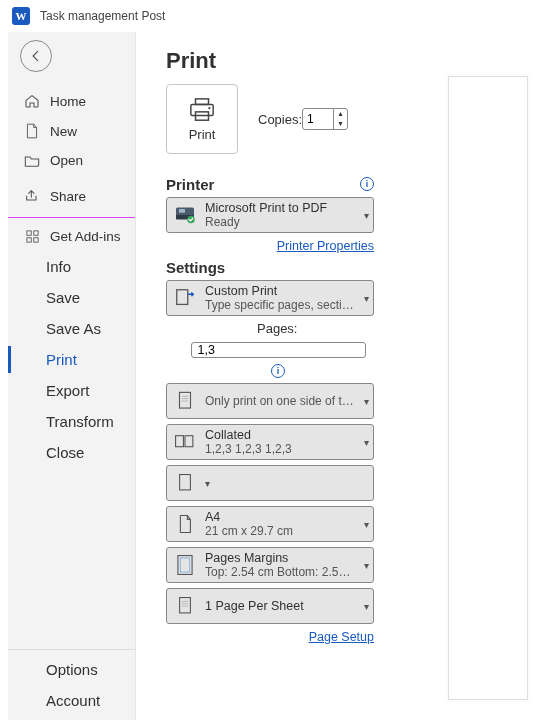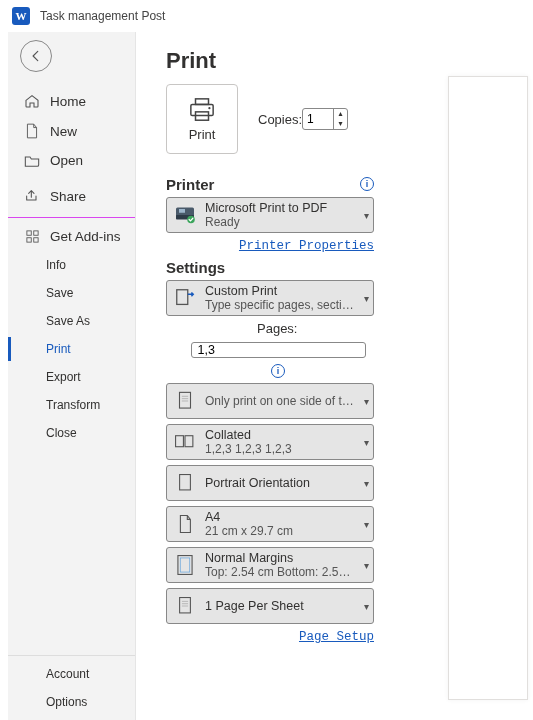--- a/index.html
+++ b/index.html
@@ -7,21 +7,21 @@
   .titlebar { height: 32px; display:flex; align-items:center; padding-left:12px; gap:10px;}
   .app-icon { width:18px; height:18px; background:#185abd; border-radius:3px; display:flex; align-items:center; justify-content:center;}
   .app-icon span { color:#fff; font-weight:bold; font-size:11px; font-family:Georgia, serif;}
   .title-txt { font-size:12px; color:#444;}
   .body { display:flex; height: calc(720px - 32px); }
   .sidebar { width: 128px; background:#f3f3f3; border-right:1px solid #e5e5e5; display:flex; flex-direction:column; padding-top:8px;margin-left:8px;}
   .back-btn { width:32px; height:32px; border:1px solid #888; border-radius:50%; margin-left:12px; display:flex; align-items:center; justify-content:center; margin-bottom:14px; cursor:pointer; background:#f3f3f3;}
   .nav-item { display:flex; align-items:center; gap:10px; padding:7px 10px 7px 16px; font-size:13.5px; cursor:pointer; color:#323130;}
   .nav-item .ic { width:16px; display:flex; align-items:center; justify-content:center;}
   .sub-group { border-top:1px solid #d946ef; margin-top:6px; padding-top:4px;}
-  .sub-item { padding:7px 10px 7px 38px; font-size:12px; cursor:pointer; position:relative;}
+  .sub-item { padding:7px 10px 7px 38px; font-size:15px; cursor:pointer; position:relative;}
   .sub-item.selected { color:#185abd;}
   .sub-item.selected::before { content:""; position:absolute; left:0; top:2px; bottom:2px; width:2.5px; background:#185abd;}
   .spacer { flex:1;}
   .bottom-group { border-top:1px solid #ddd; padding:4px 0 4px 0;}
   .main { flex:1; padding:16px 8px 8px 30px; overflow:hidden;}
   h1.page-title { font-size:22px; font-weight:600; margin-bottom:10px;}
   .print-row { display:flex; align-items:center; gap:20px; margin-bottom:16px;}
   .print-btn { width:72px; height:70px; border:1px solid #c8c6c4; border-radius:4px; display:flex; flex-direction:column; align-items:center; justify-content:center; gap:4px; cursor:pointer; background:#fff;}
   .print-btn .lbl { font-size:13px; }
   .copies-row{ display:flex; align-items:center; gap:0;}
@@ -31,21 +31,21 @@
   .copies-row .spin div { height:10px; font-size:8px; display:flex; align-items:center; justify-content:center; cursor:pointer; line-height:1;}
   .sect-head { font-size:15px; font-weight:600; margin:6px 0 4px 0;}
   .sect-head-row { display:flex; align-items:center; justify-content:space-between; width:208px;}
   .info-ico { width:14px; height:14px; border:1.3px solid #185abd; border-radius:50%; color:#185abd; font-size:9px; display:flex; align-items:center; justify-content:center; font-weight:bold; cursor:pointer;}
   .dropdown { width:208px; border:1px solid #888; border-radius:3px; display:flex; align-items:center; padding:3px 4px 3px 6px; gap:8px; margin-bottom:5px; cursor:pointer; background:#e5e5e5; min-height:36px;}
   .dropdown .ic-slot { width:24px; height:24px; display:flex; align-items:center; justify-content:center; flex-shrink:0;}
   .dropdown .txt { flex:1; overflow:hidden;}
   .dropdown .ln1 { font-size:12.5px; white-space:nowrap;}
   .dropdown .ln2 { font-size:12px; color:#555; white-space:nowrap; overflow:hidden; text-overflow:ellipsis;}
   .dropdown .chev { font-size:10px; color:#555;}
-  .link-row { width:208px; text-align:right; margin-bottom:6px;font-family:Liberation Mono, monospace;}
+  .link-row { width:208px; text-align:right; margin-bottom:6px;}
   .link { color:#185abd; text-decoration:underline; font-size:12.5px; cursor:pointer;}
   .pages-row { display:flex; align-items:center; width:224px; gap:6px; margin-bottom:5px;flex-direction:column;}
   .pages-row label { font-size:13px; width:42px;}
   .pages-row input { flex:1; border:1px solid #888; border-radius:3px; height:28px; padding:0 6px; font-size:12.5px; outline:none;}
   .preview { position:absolute; left:448px; top:76px; bottom:20px; width:80px; border:1px solid #e1dfdd; background:#fff; box-shadow:0 0 5px rgba(0,0,0,0.05);}
   .relwrap { position:relative; width:100%; height:100%;}
 </style>
 </head>
 <body>
 <div class="relwrap">
@@ -115,22 +115,22 @@
       <div class="sub-item"><span>Save</span></div>
       <div class="sub-item"><span>Save As</span></div>
       <div class="sub-item selected"><span>Print</span></div>
       <div class="sub-item"><span>Export</span></div>
       <div class="sub-item"><span>Transform</span></div>
       <div class="sub-item"><span>Close</span></div>
     </div>
 
     <div class="spacer"></div>
     <div class="bottom-group">
+      <div class="sub-item"><span>Options</span></div>
       <div class="sub-item"><span>Account</span></div>
-      <div class="sub-item"><span>Options</span></div>
     </div>
   </div>
 
   <div class="main">
     <h1 class="page-title">Print</h1>
 
     <div class="print-row">
       <div class="print-btn">
         <svg width="30" height="26" viewBox="0 0 32 28">
           <rect x="9" y="2" width="14" height="6" fill="none" stroke="#444" stroke-width="1.6"></rect>
@@ -224,23 +224,20 @@
           </div>
       <div class="chev">▾</div>
     </div>
 
     <div class="dropdown">
       <div class="ic-slot">
             <svg width="16" height="20" viewBox="0 0 20 26">
               <rect x="3" y="2" width="14" height="20" fill="none" stroke="#555" stroke-width="1.4"></rect>
             </svg>
           </div>
-      <div class="txt">
-            <div class="ln1">Portrait Orientation</div>
-          </div>
       <div class="chev">▾</div>
     </div>
 
     <div class="dropdown">
       <div class="ic-slot">
             <svg width="16" height="20" viewBox="0 0 20 26">
               <path d="M4 2h9l4 5v17H4z M13 2v5h4" fill="none" stroke="#555" stroke-width="1.4"></path>
             </svg>
           </div>
       <div class="txt">
@@ -251,21 +248,21 @@
     </div>
 
     <div class="dropdown">
       <div class="ic-slot">
             <svg width="18" height="22" viewBox="0 0 22 28">
               <rect x="2" y="2" width="18" height="24" fill="none" stroke="#555" stroke-width="1.4"></rect>
               <rect x="5" y="5" width="12" height="18" fill="none" stroke="#6fa8dc" stroke-width="1"></rect>
             </svg>
           </div>
       <div class="txt">
-            <div class="ln1">Normal Margins</div>
+            <div class="ln1">Pages Margins</div>
             <div class="ln2">Top: 2.54 cm Bottom: 2.54 cm...</div>
           </div>
       <div class="chev">▾</div>
     </div>
 
     <div class="dropdown">
       <div class="ic-slot">
             <svg width="16" height="20" viewBox="0 0 20 26">
               <rect x="3" y="2" width="14" height="20" fill="none" stroke="#555" stroke-width="1.4"></rect>
               <line x1="6" y1="7" x2="14" y2="7" stroke="#aaa"></line>

